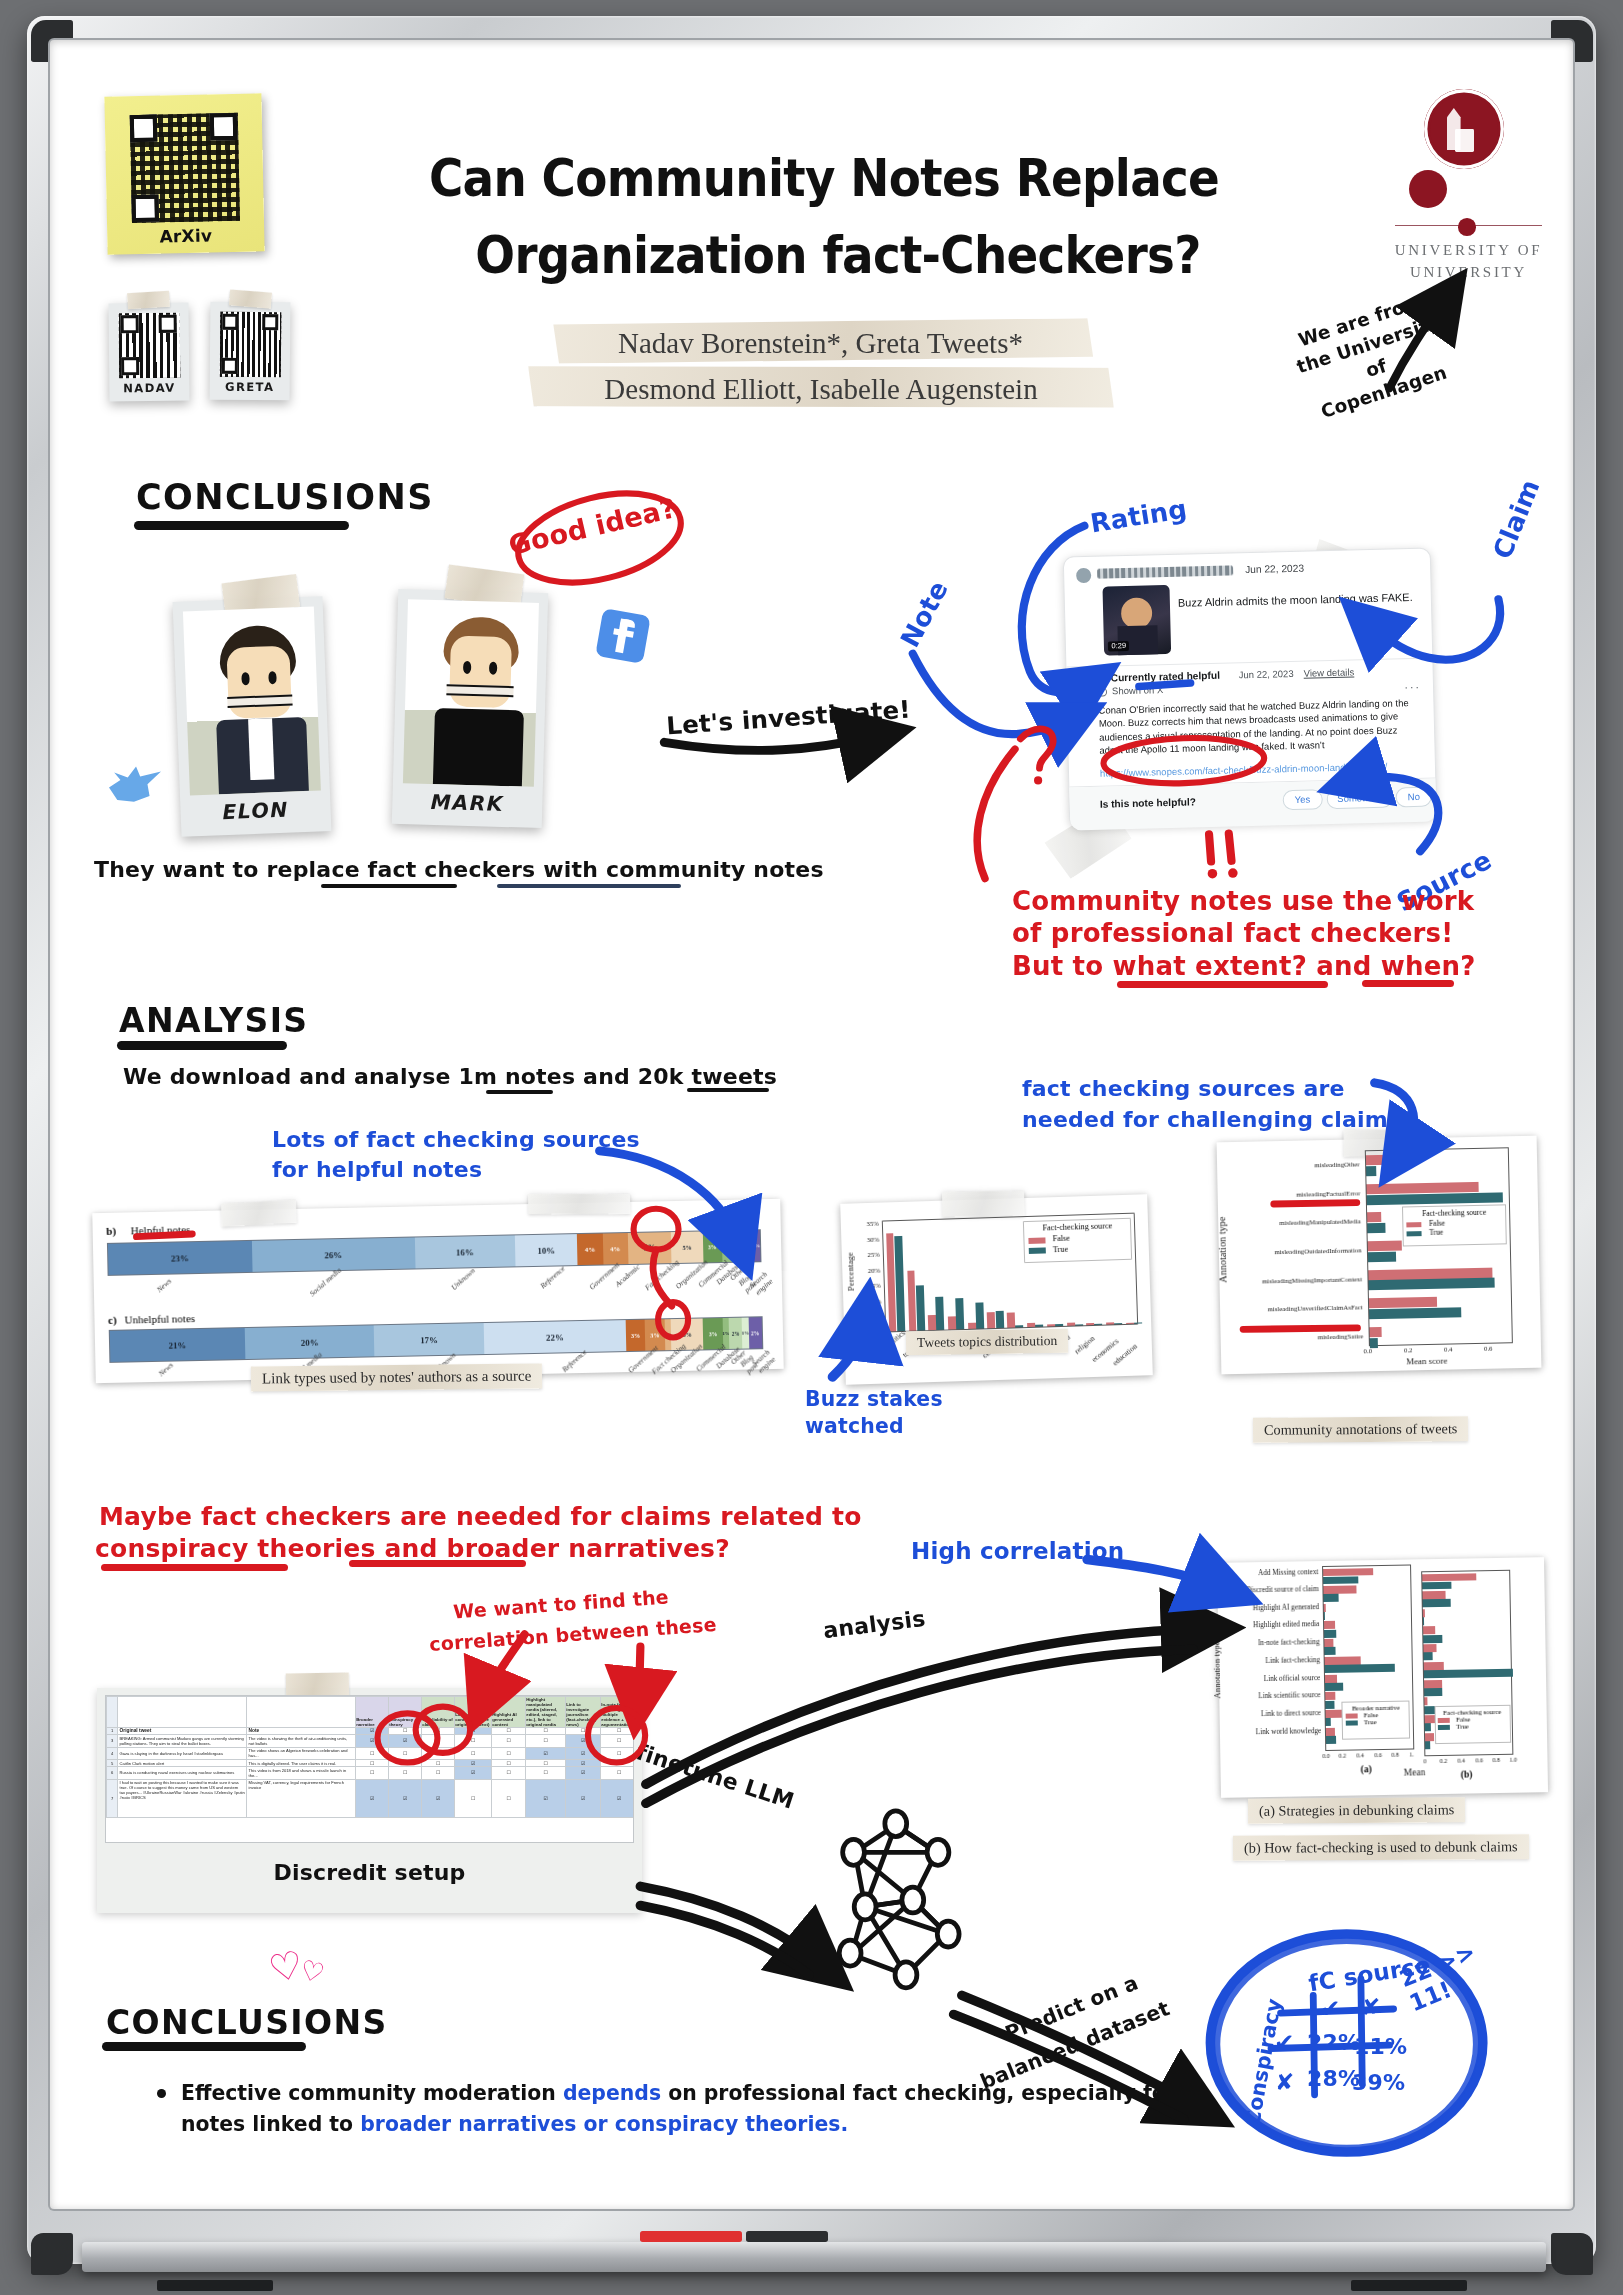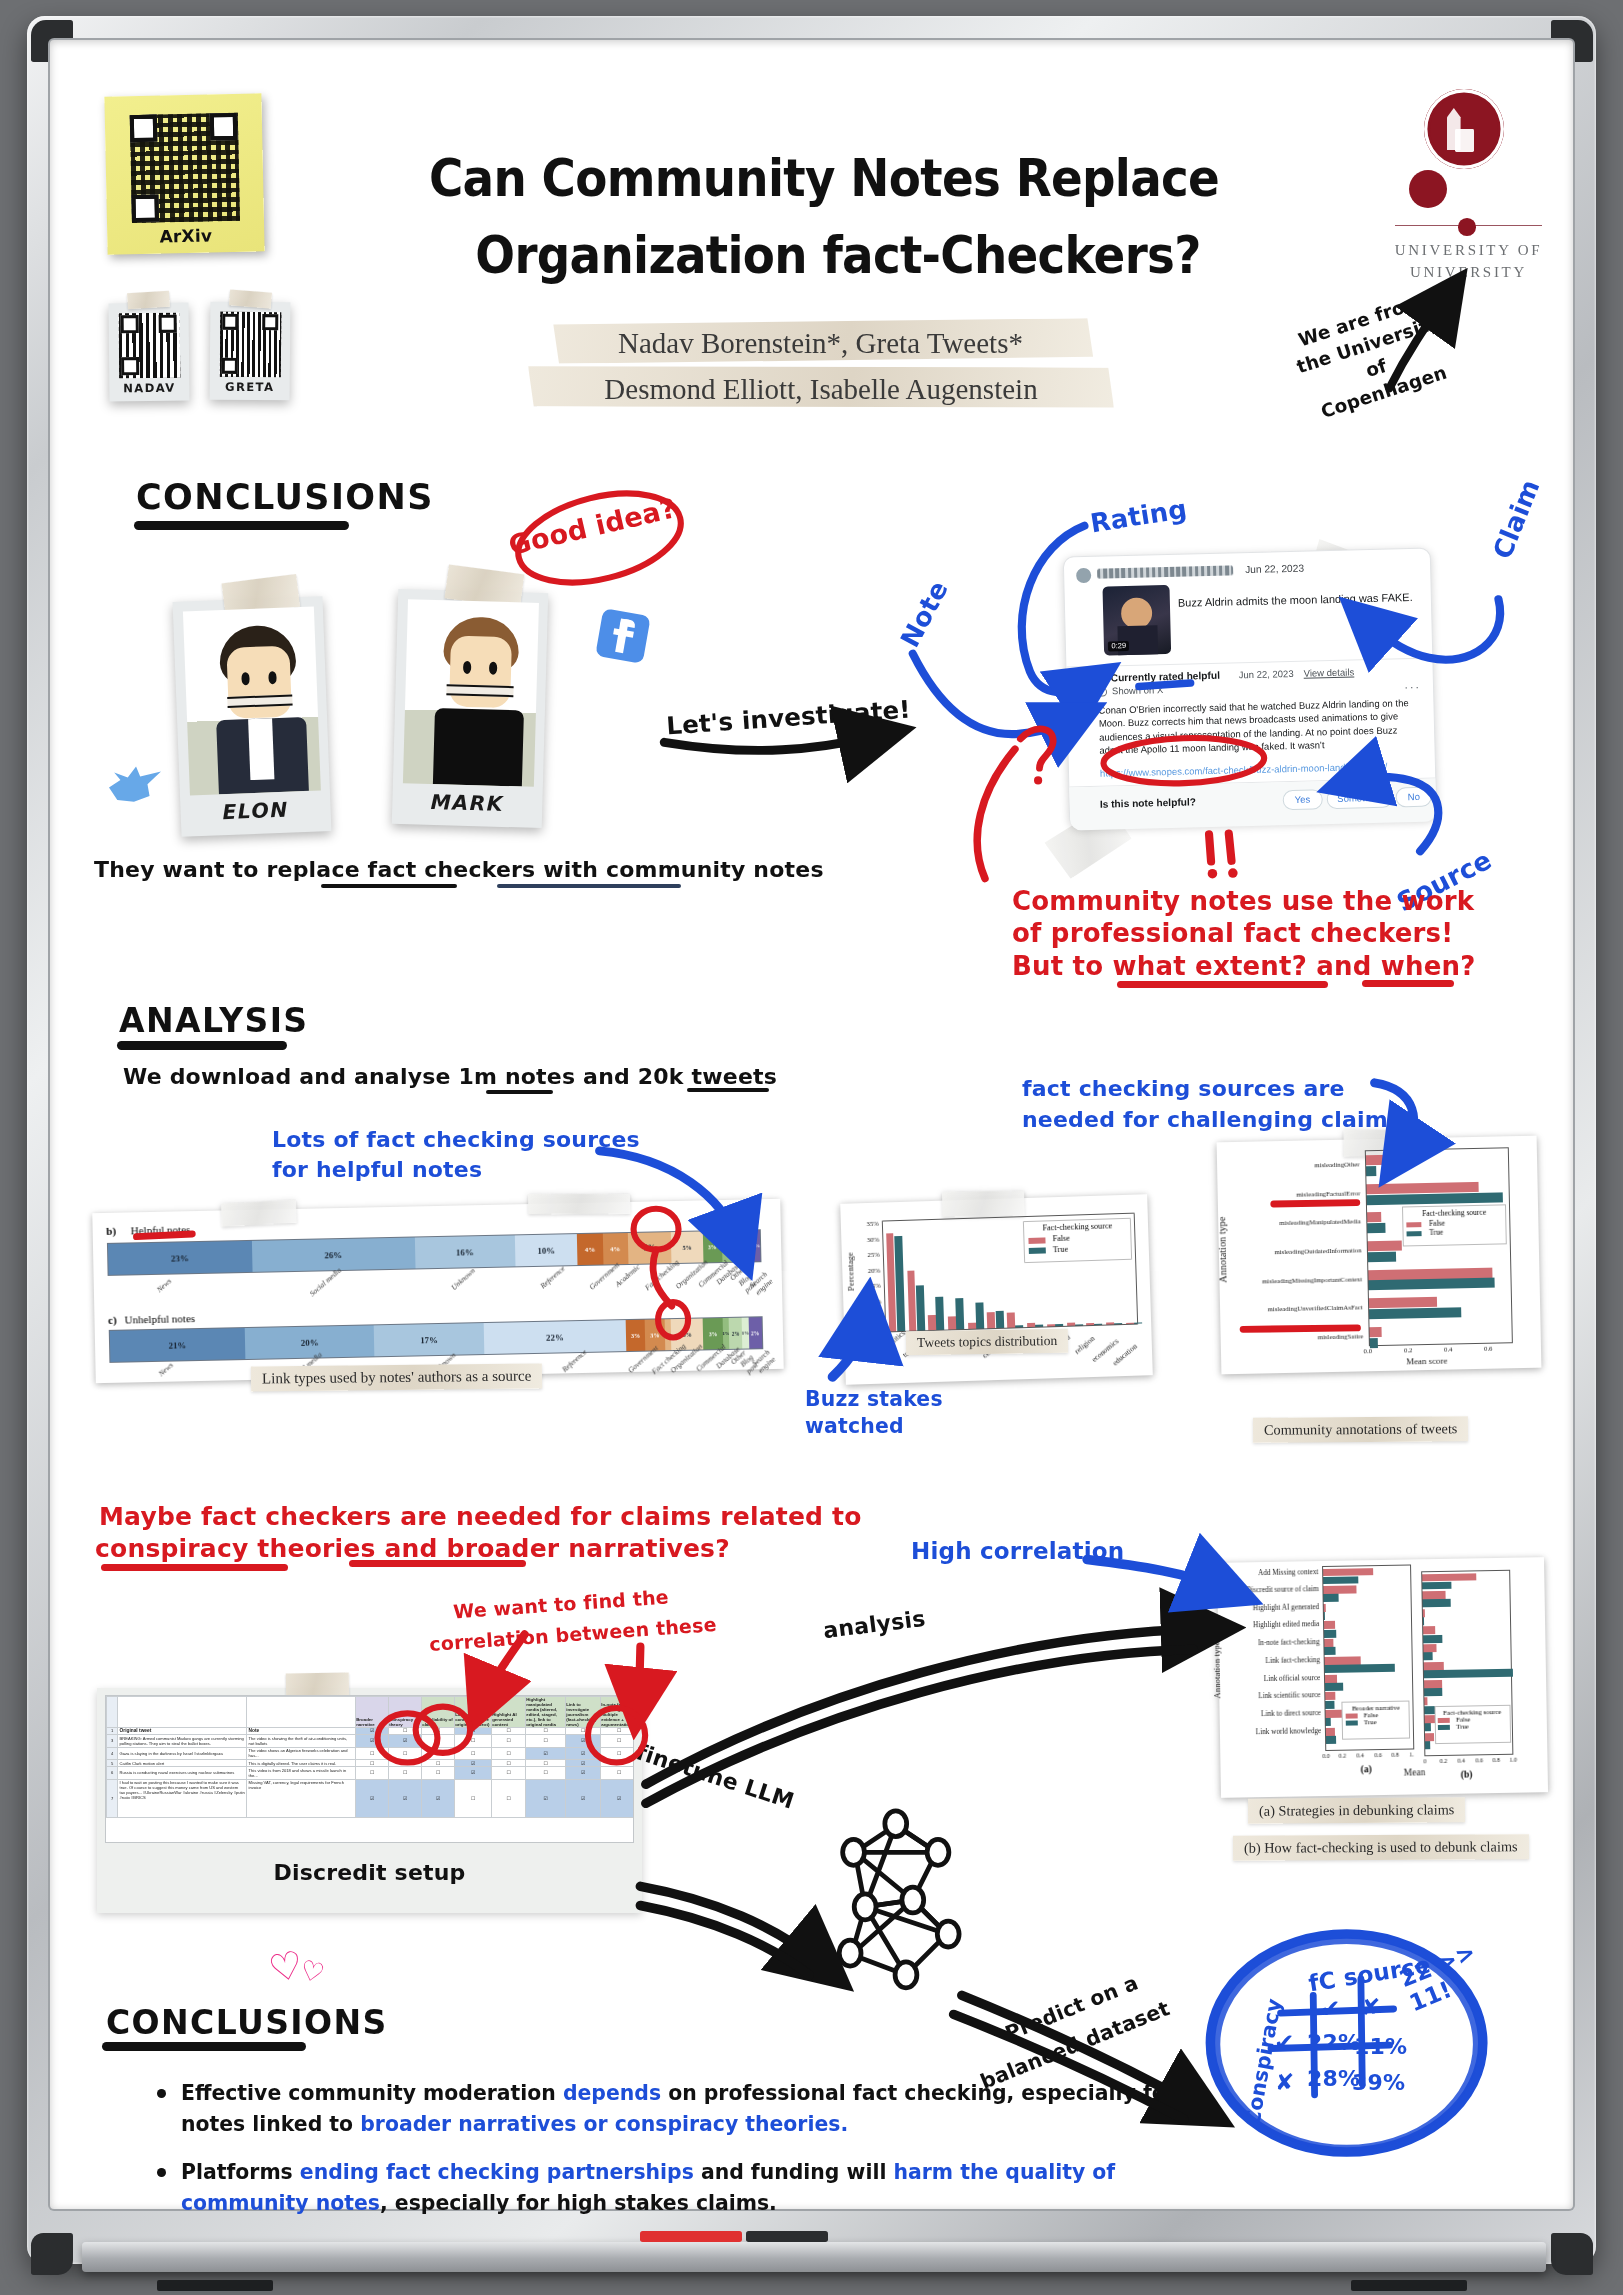--- a/index.html
+++ b/index.html
@@ -765,23 +765,20 @@
 <div class="pink" style="position:absolute;left:269px;top:1945px;font-size:38px;transform:rotate(-12deg);">♡</div>
 <div class="pink" style="position:absolute;left:300px;top:1956px;font-size:27px;transform:rotate(14deg);">♡</div>
 
 <div class="sec-h" style="left:106px;top:2003px;font-size:33px;">CONCLUSIONS</div>
 <div class="sec-underline" style="left:102px;top:2042px;width:204px;"></div>
 
 <ul class="concl" style="position:absolute;left:150px;top:2078px;width:1049px;">
   <li>
     <span>Effective community moderation </span><span class="blue">depends</span><span> on professional fact checking, especially for notes linked to </span><span class="blue">broader narratives or conspiracy theories.</span>
   </li>
-  <li>
-    <span>Platforms </span><span class="blue">ending fact checking partnerships</span><span> and funding will </span><span class="blue">harm the quality of community notes</span><span>, especially for high stakes claims.</span>
-  </li>
 </ul>
 
 <svg class="ink" style="z-index:6;" viewBox="0 0 2384 3370" width="1624" height="2295">
   <defs>
     <marker id="abk" markerWidth="9" markerHeight="9" refX="4" refY="4.5" orient="auto">
       <path d="M0,0 L9,4.5 L0,9 z" fill="#111"></path>
     </marker>
     <marker id="ablu" markerWidth="9" markerHeight="9" refX="4" refY="4.5" orient="auto">
       <path d="M0,0 L9,4.5 L0,9 z" fill="#1d4ed8"></path>
     </marker>

